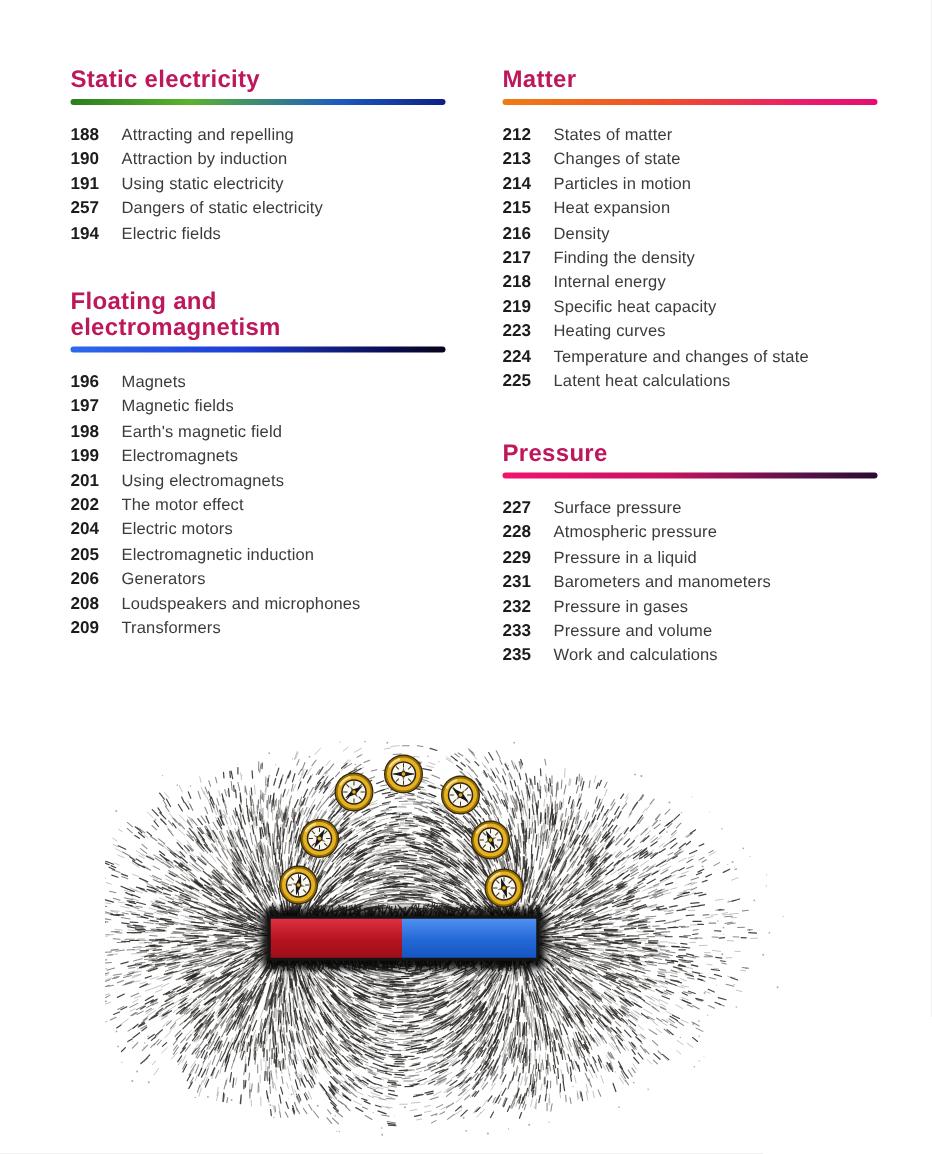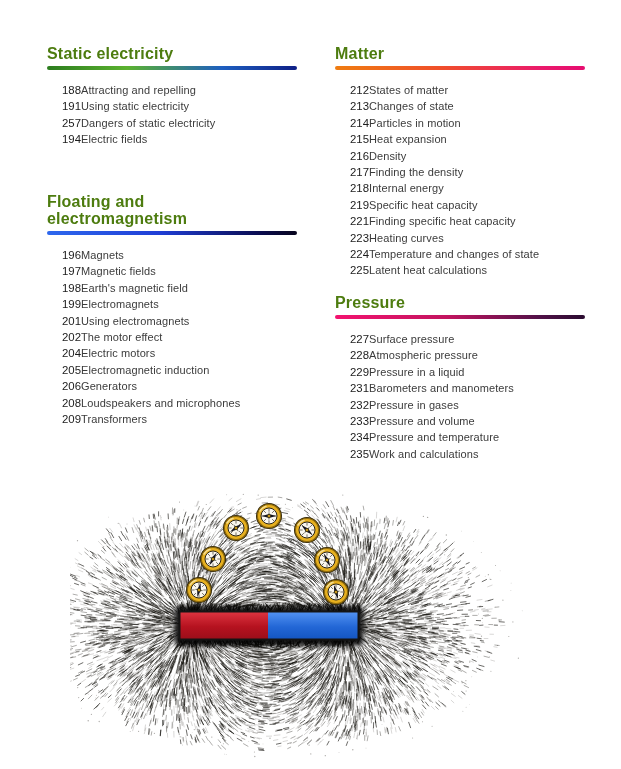--- a/index.html
+++ b/index.html
@@ -8,28 +8,28 @@
     background:#ffffff;overflow:hidden;
     font-family:"Liberation Sans","DejaVu Sans",sans-serif;
   }
   .toc-section{position:absolute;width:250px;}
   .pos-static{left:47px;top:45px;}
   .pos-magnetism{left:47px;top:193px;}
   .pos-matter{left:335px;top:45px;}
   .pos-pressure{left:335px;top:294px;}
   .toc-heading{
     margin:0;width:200px;
-    font-size:16px;line-height:17px;font-weight:bold;color:#4d7c0f;
+    font-size:16px;line-height:17px;font-weight:bold;color:#be185d;
     letter-spacing:0.2px;
   }
   .toc-bar{height:4px;border-radius:2px;margin-top:4px;width:250px;}
   .toc-list{margin-top:12px;}
   .toc-row{display:flex;align-items:baseline;height:16.4px;line-height:16.4px;}
   .toc-num{
-    flex:0 0 34px;font-weight:normal;font-size:11.4px;color:#1c1c1c;text-align:right;
+    flex:0 0 34px;font-weight:bold;font-size:11.4px;color:#1c1c1c;
   }
   .toc-title{font-size:11px;color:#3b3b3b;letter-spacing:0.1px;}
   .illustration{position:absolute;left:70px;top:488px;width:480px;height:274px;margin:0;}
   .illustration svg{display:block;}
   .f-light{stroke:#17140f;stroke-opacity:0.26;stroke-width:0.65;fill:none;stroke-linecap:round;}
   .f-mid{stroke:#17140f;stroke-opacity:0.5;stroke-width:0.7;fill:none;stroke-linecap:round;}
   .f-dark{stroke:#12100c;stroke-opacity:0.78;stroke-width:0.8;fill:none;stroke-linecap:round;}
 </style>
 </head>
 <body>
@@ -38,20 +38,24 @@
 
   <section class="toc-section pos-static">
     <h2 class="toc-heading">Static electricity</h2>
     <div class="toc-bar" style="background: linear-gradient(90deg, rgb(44, 125, 31) 0%, rgb(91, 178, 47) 32%, rgb(30, 95, 192) 70%, rgb(14, 31, 134) 100%);"></div>
     <div class="toc-list">
         <div class="toc-row">
           <span class="toc-num">188</span>
           <span class="toc-title">Attracting and repelling</span>
         </div>
         <div class="toc-row">
+          <span class="toc-num">190</span>
+          <span class="toc-title">Attraction by induction</span>
+        </div>
+        <div class="toc-row">
           <span class="toc-num">191</span>
           <span class="toc-title">Using static electricity</span>
         </div>
         <div class="toc-row">
           <span class="toc-num">257</span>
           <span class="toc-title">Dangers of static electricity</span>
         </div>
         <div class="toc-row">
           <span class="toc-num">194</span>
           <span class="toc-title">Electric fields</span>
@@ -140,24 +144,20 @@
         </div>
         <div class="toc-row">
           <span class="toc-num">218</span>
           <span class="toc-title">Internal energy</span>
         </div>
         <div class="toc-row">
           <span class="toc-num">219</span>
           <span class="toc-title">Specific heat capacity</span>
         </div>
         <div class="toc-row">
-          <span class="toc-num">221</span>
-          <span class="toc-title">Finding specific heat capacity</span>
-        </div>
-        <div class="toc-row">
           <span class="toc-num">223</span>
           <span class="toc-title">Heating curves</span>
         </div>
         <div class="toc-row">
           <span class="toc-num">224</span>
           <span class="toc-title">Temperature and changes of state</span>
         </div>
         <div class="toc-row">
           <span class="toc-num">225</span>
           <span class="toc-title">Latent heat calculations</span>
@@ -185,24 +185,20 @@
           <span class="toc-num">231</span>
           <span class="toc-title">Barometers and manometers</span>
         </div>
         <div class="toc-row">
           <span class="toc-num">232</span>
           <span class="toc-title">Pressure in gases</span>
         </div>
         <div class="toc-row">
           <span class="toc-num">233</span>
           <span class="toc-title">Pressure and volume</span>
-        </div>
-        <div class="toc-row">
-          <span class="toc-num">234</span>
-          <span class="toc-title">Pressure and temperature</span>
         </div>
         <div class="toc-row">
           <span class="toc-num">235</span>
           <span class="toc-title">Work and calculations</span>
         </div>
       </div>
   </section>
 
   <figure class="illustration">
     <svg id="magnet-svg" width="480" height="274" viewBox="0 0 480 274" xmlns="http://www.w3.org/2000/svg">

